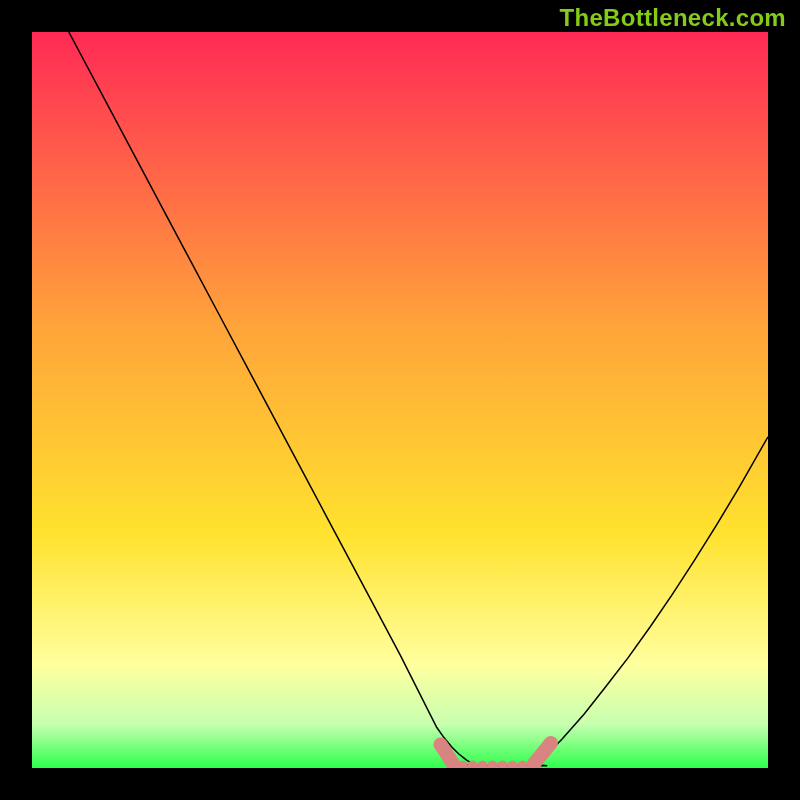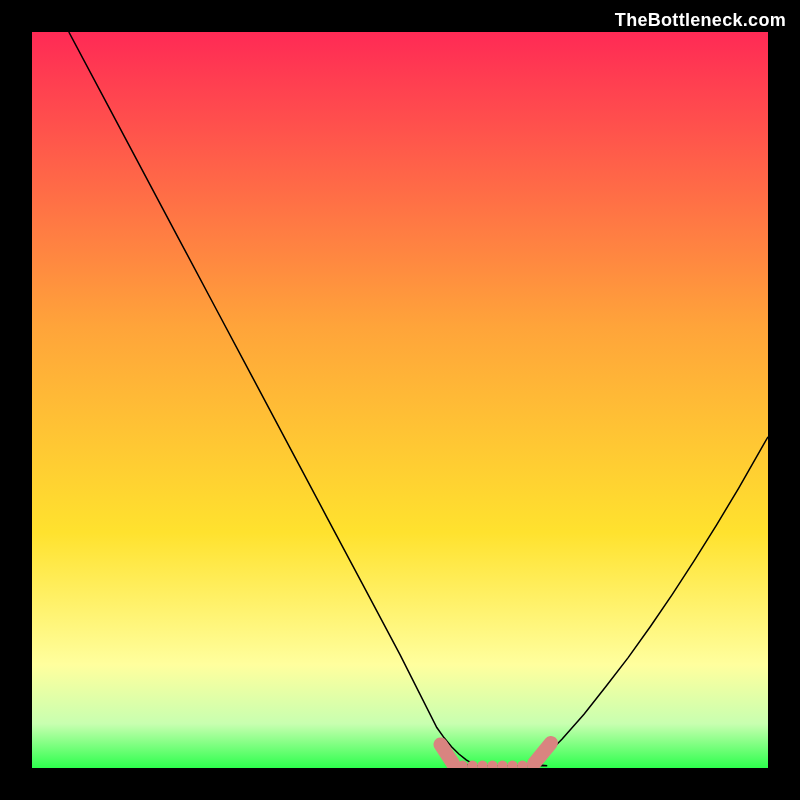--- a/index.html
+++ b/index.html
@@ -12,24 +12,24 @@
     font-family: Arial, Helvetica, sans-serif;
   }
   .frame {
     position: relative;
     width: 800px;
     height: 800px;
     background: #000000;
   }
   .watermark {
     position: absolute;
-    top: 10px;
+    top: 4px;
     right: 14px;
-    color: #ffffff;
-    font-size: 18px;
+    color: #84cc16;
+    font-size: 24px;
     font-weight: 600;
     letter-spacing: 0.3px;
     z-index: 30;
   }
   .plot-area {
     position: absolute;
     left: 32px;
     top: 32px;
     width: 736px;
     height: 736px;

